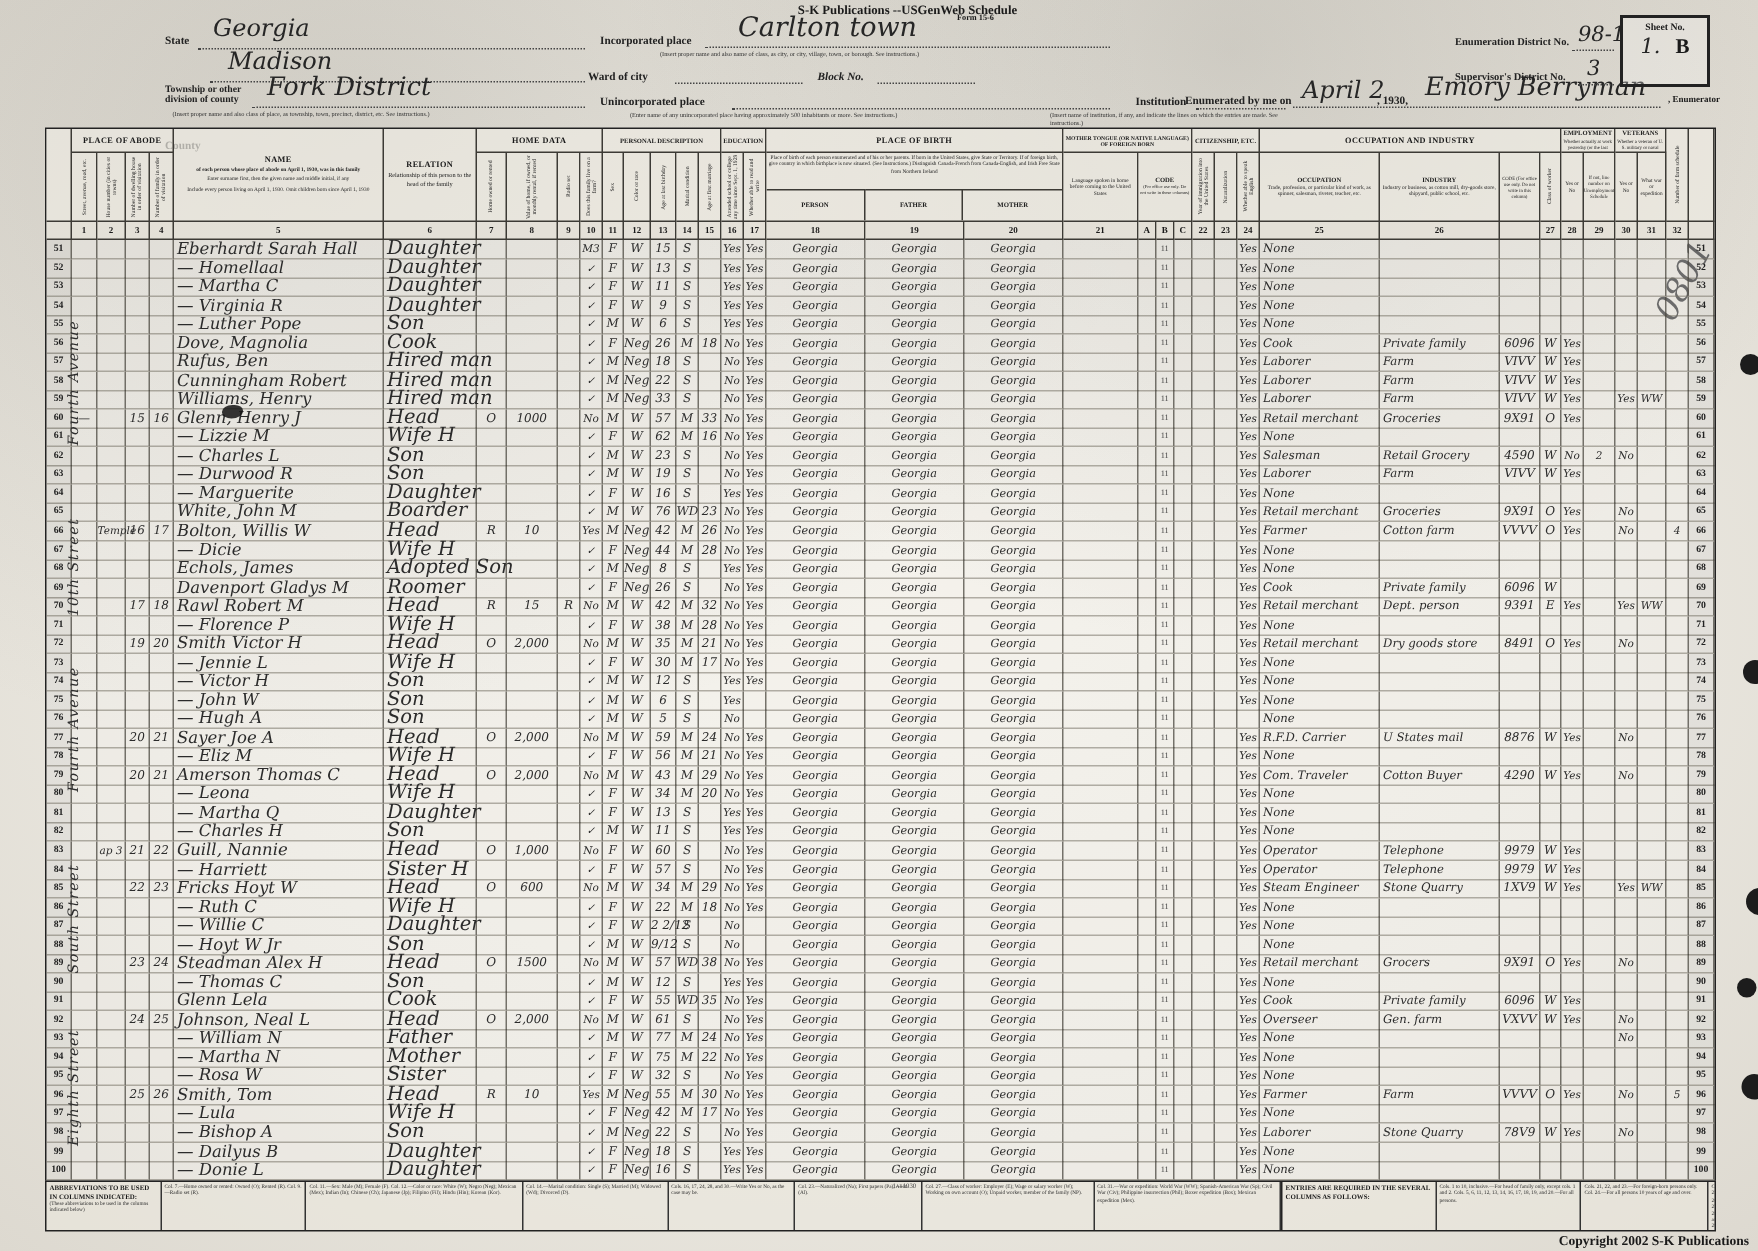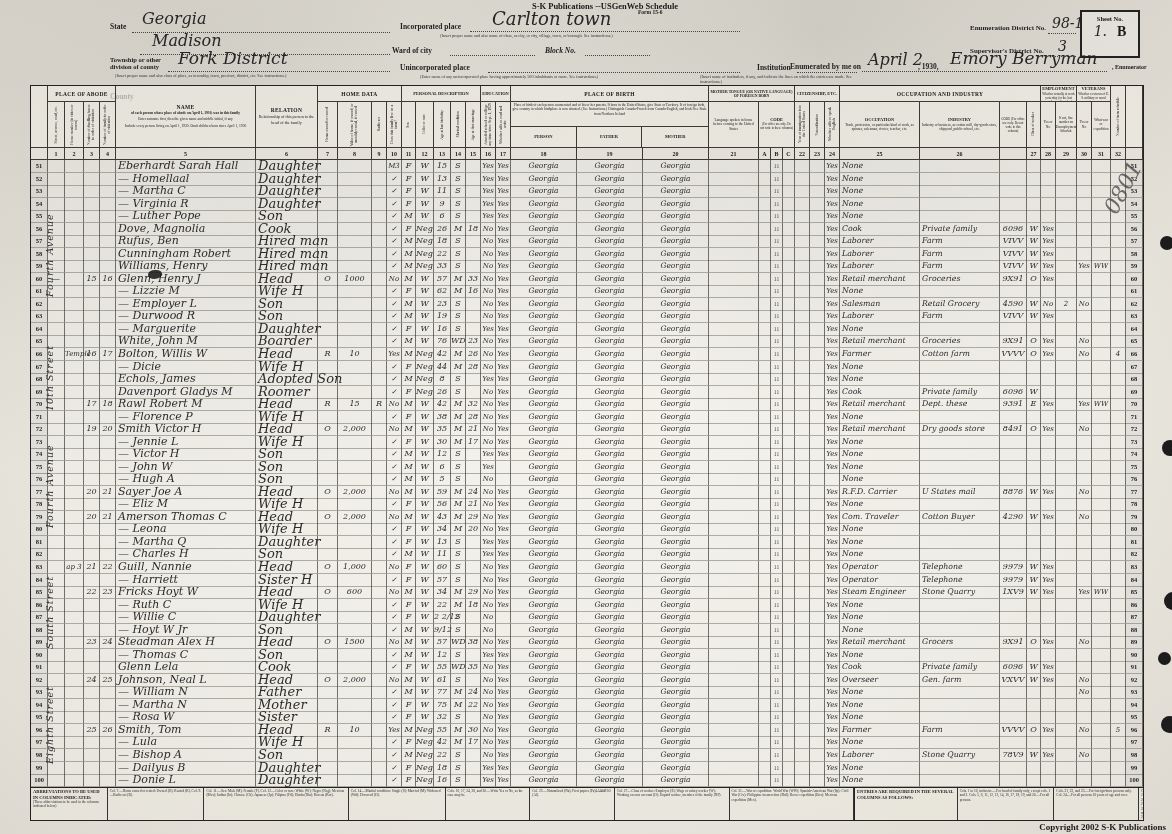--- a/index.html
+++ b/index.html
@@ -756,21 +756,21 @@
           <div class="c hw f7"></div>
           <div class="c hw f7"></div>
           <div class="c lnc">61</div>
         </div>
         <div class="row">
           <div class="c lnc">62</div>
           <div class="c hw f8"></div>
           <div class="c hw f7"></div>
           <div class="c hw f8"></div>
           <div class="c hw f8"></div>
-          <div class="l hw nm">— Employer L</div>
+          <div class="l hw nm">— Charles L</div>
           <div class="l hw rl">Son</div>
           <div class="c hw f8"></div>
           <div class="c hw f8"></div>
           <div class="c hw f8"></div>
           <div class="c hw f7">✓</div>
           <div class="c hw f8">M</div>
           <div class="c hw f8">W</div>
           <div class="c hw f8">23</div>
           <div class="c hw f8">S</div>
           <div class="c hw f8"></div>
@@ -1100,21 +1100,21 @@
           <div class="c hw bpc">Georgia</div>
           <div class="c hw bpc">Georgia</div>
           <div class="c hw f7"></div>
           <div class="c stamp"></div>
           <div class="c stamp">11</div>
           <div class="c stamp"></div>
           <div class="c hw f7"></div>
           <div class="c hw f7"></div>
           <div class="c hw f7">Yes</div>
           <div class="l hw oc">Retail merchant</div>
-          <div class="l hw oc">Dept. these</div>
+          <div class="l hw oc">Dept. person</div>
           <div class="c hw f8">9391</div>
           <div class="c hw f8">E</div>
           <div class="c hw f7">Yes</div>
           <div class="c hw f7"></div>
           <div class="c hw f7">Yes</div>
           <div class="c hw f7">WW</div>
           <div class="c hw f7"></div>
           <div class="c lnc">70</div>
         </div>
         <div class="row">

